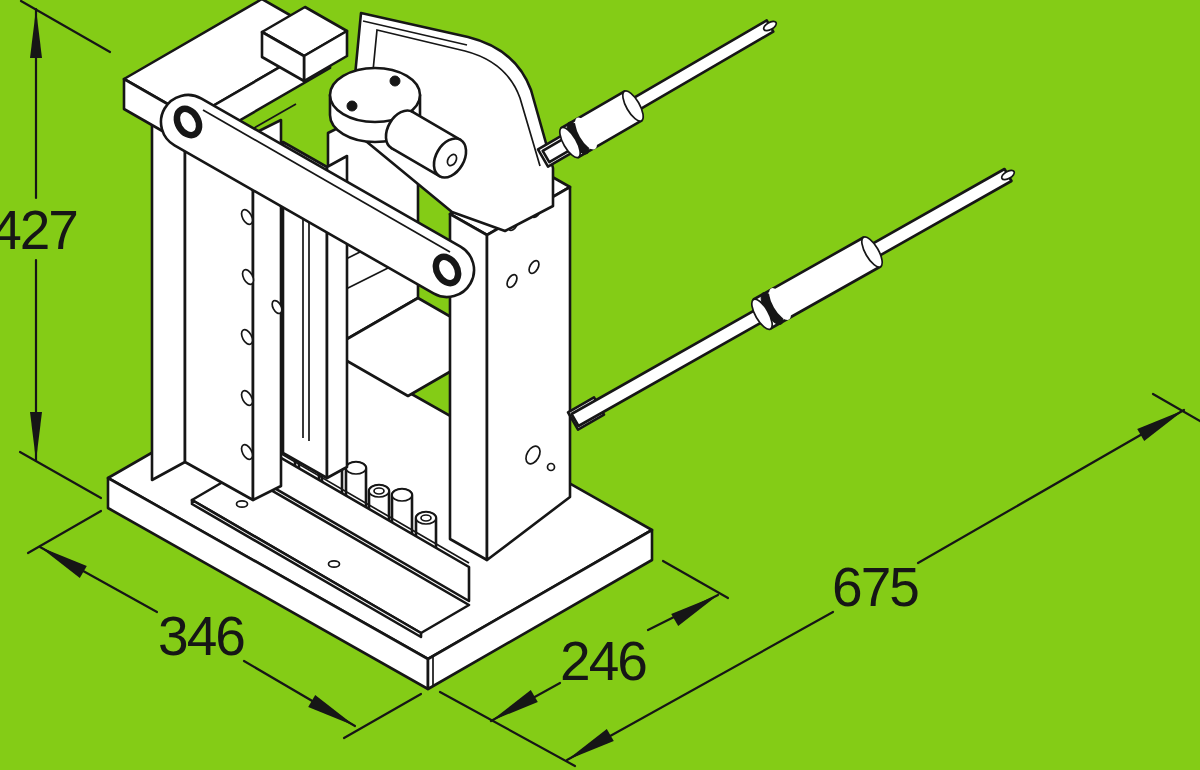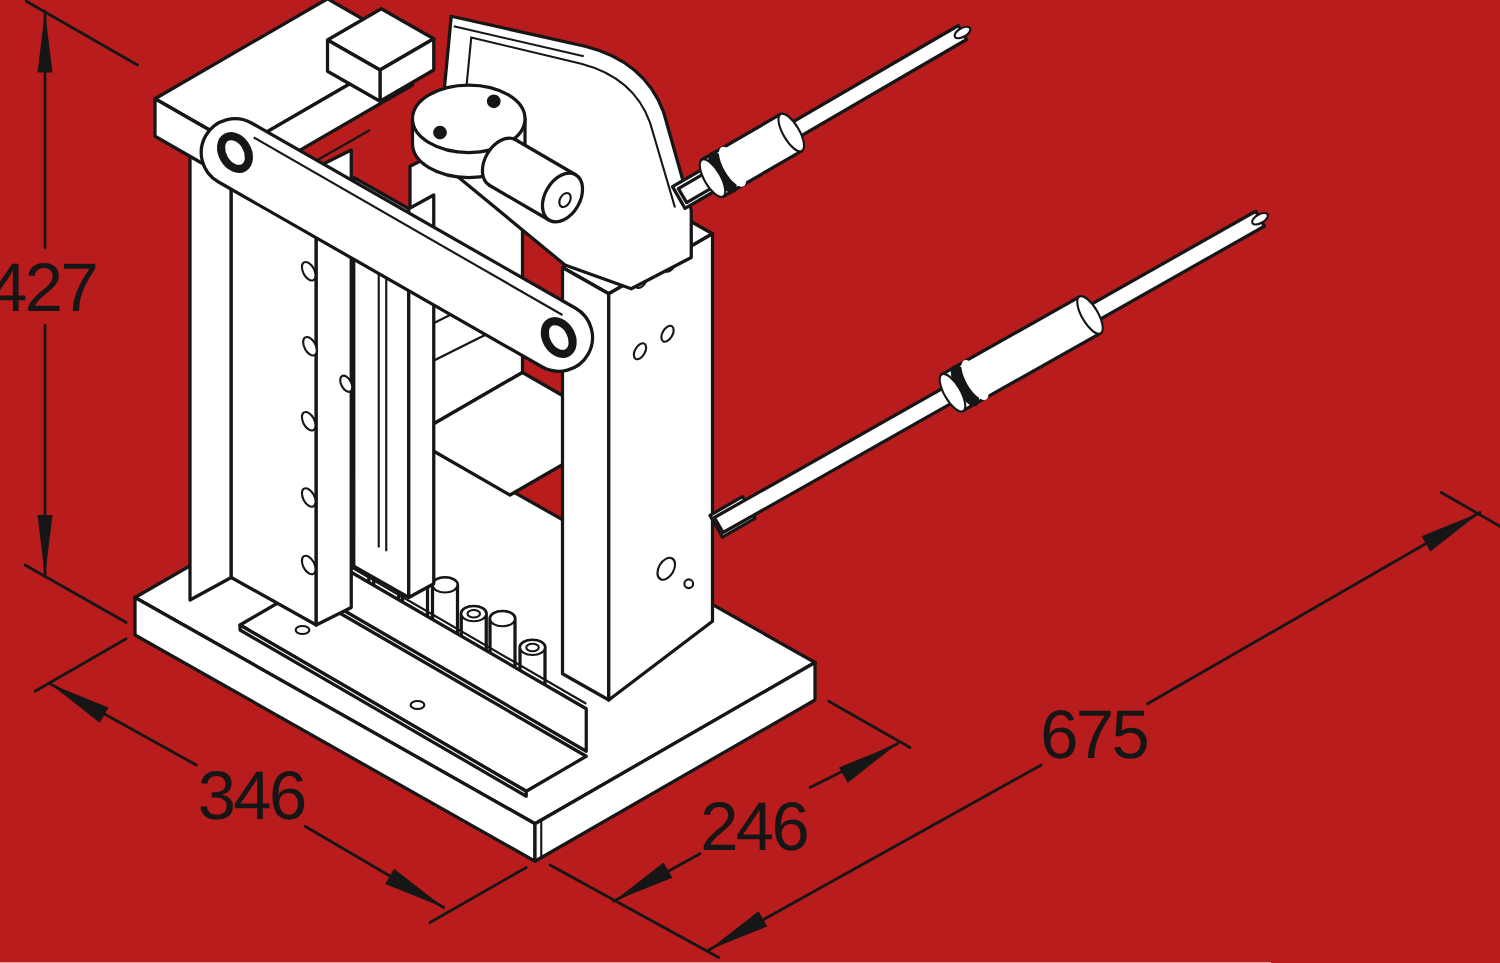--- a/index.html
+++ b/index.html
@@ -1,16 +1,16 @@
 <!DOCTYPE html>
 <html><head>
 <meta charset="utf-8">
 <style>
   html,body{margin:0;padding:0;background:#fff;font-family:"Liberation Sans",sans-serif;}
-  .canvas{width:1200px;height:770px;background:#b91c1c;position:relative;overflow:hidden;}
+  .canvas{width:1200px;height:770px;background:#84cc16;position:relative;overflow:hidden;}
   svg{display:block;}
   .ol{fill:#ffffff;stroke:#161616;stroke-width:2.6;stroke-linejoin:round;stroke-linecap:round;}
   .ln{fill:none;stroke:#161616;stroke-width:2.6;stroke-linejoin:round;stroke-linecap:round;}
   .thin{fill:none;stroke:#161616;stroke-width:1.7;}
   .hole{fill:#ffffff;stroke:#161616;stroke-width:1.7;}
   .dark{fill:#161616;stroke:#161616;stroke-width:1;}
   .dim{fill:none;stroke:#161616;stroke-width:2.2;stroke-linecap:round;}
   .arrow{fill:#161616;stroke:none;}
   .dimtext{font-family:"Liberation Sans",sans-serif;font-size:55px;letter-spacing:-2px;fill:#161616;text-anchor:middle;}
 </style>

